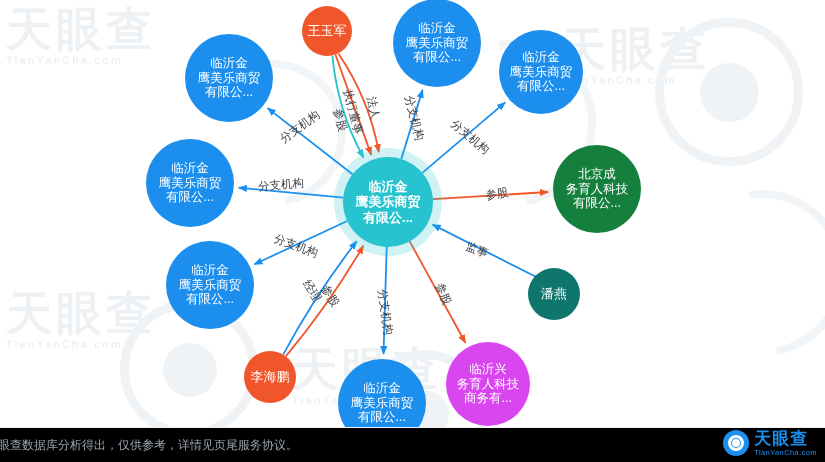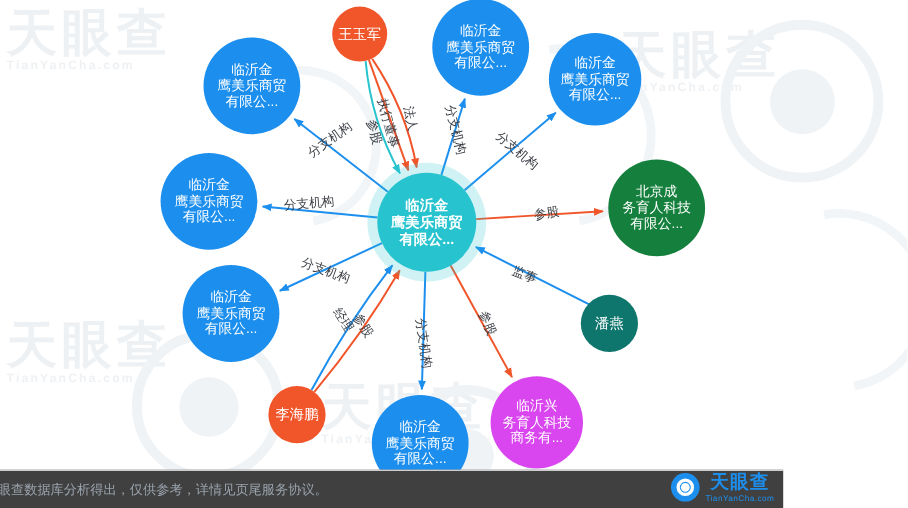--- a/index.html
+++ b/index.html
@@ -70,25 +70,24 @@
     font-size:11.5px;
     color:#3b3f45;
     white-space:nowrap;
     z-index:6;
     transform-origin:center center;
     user-select:none;
   }
 
   
   #footer{
-    position:absolute;left:0;bottom:0;width:712px;height:34px;
-    background:#404040;
+    position:absolute;left:0;bottom:0;width:825px;height:34px;
+    background:#000000;
     border-top:1px solid #f0f0f0;
     z-index:20;
-    text-align:center;
   }
   #footer-text{
     position:absolute;left:-2px;top:9px;
     font-size:12px;color:#9aa3ad;white-space:nowrap;
   }
   #logo{
     position:absolute;right:8px;top:2px;
     display:flex;align-items:center;gap:5px;
   }
   #logo .mark{

